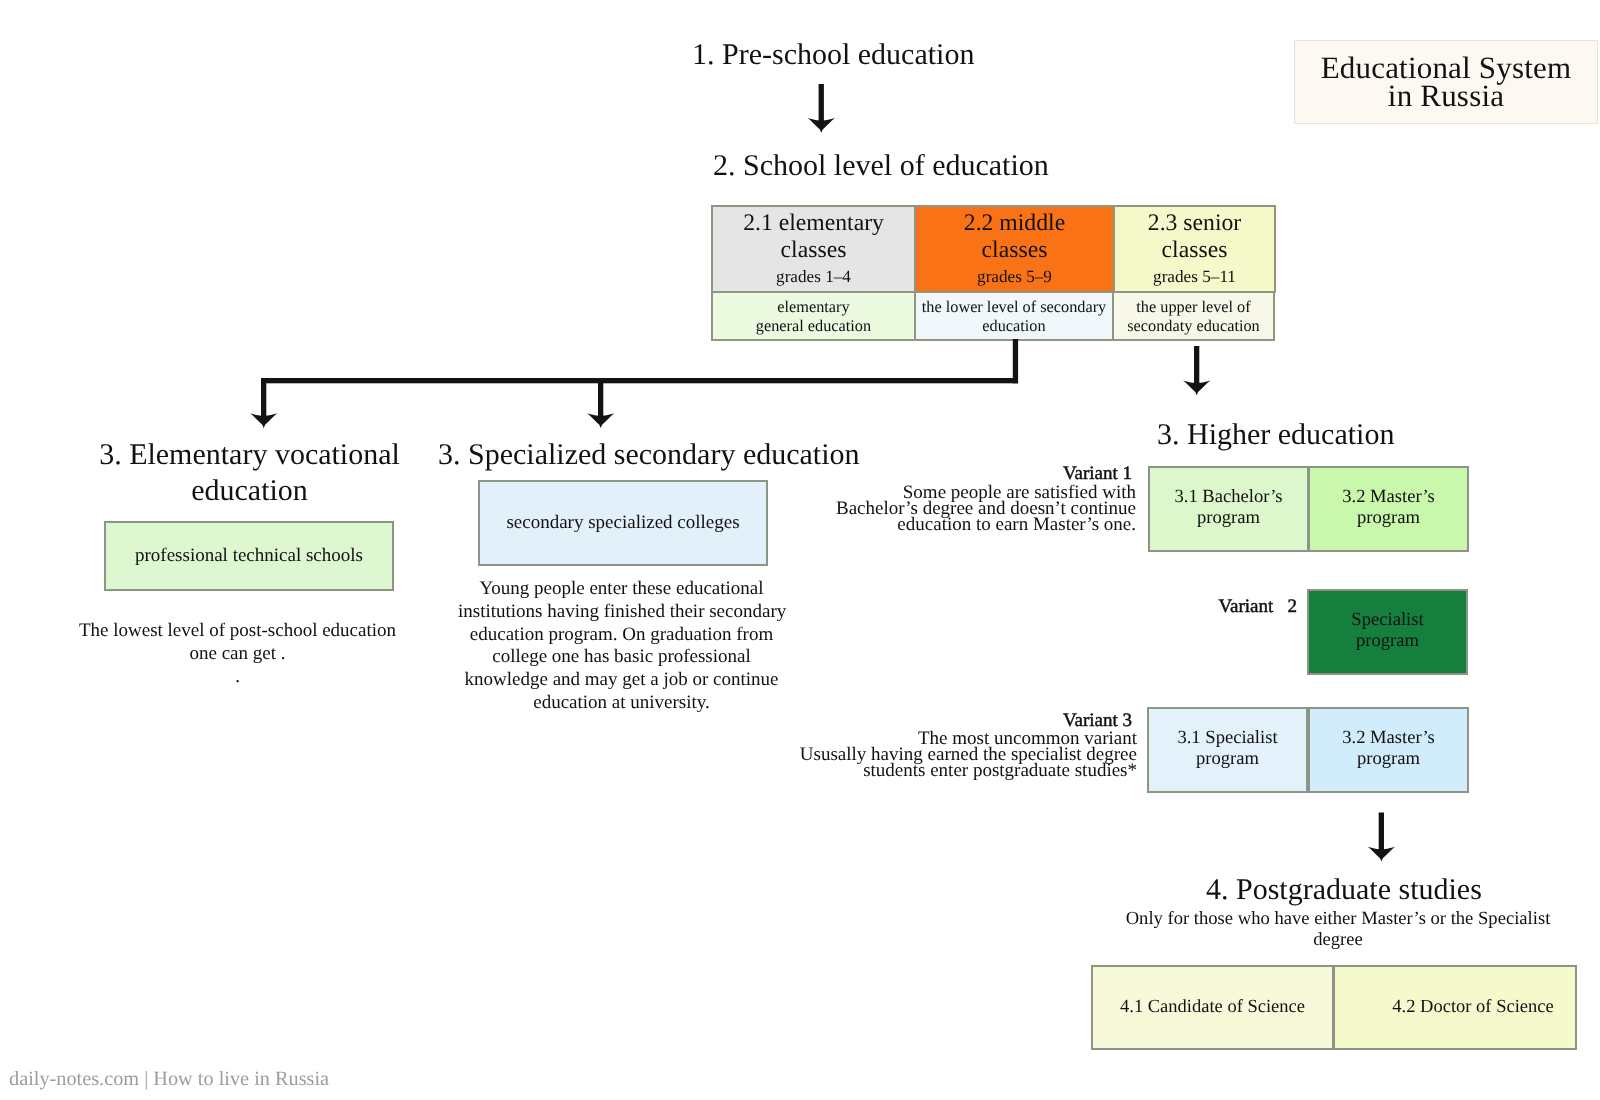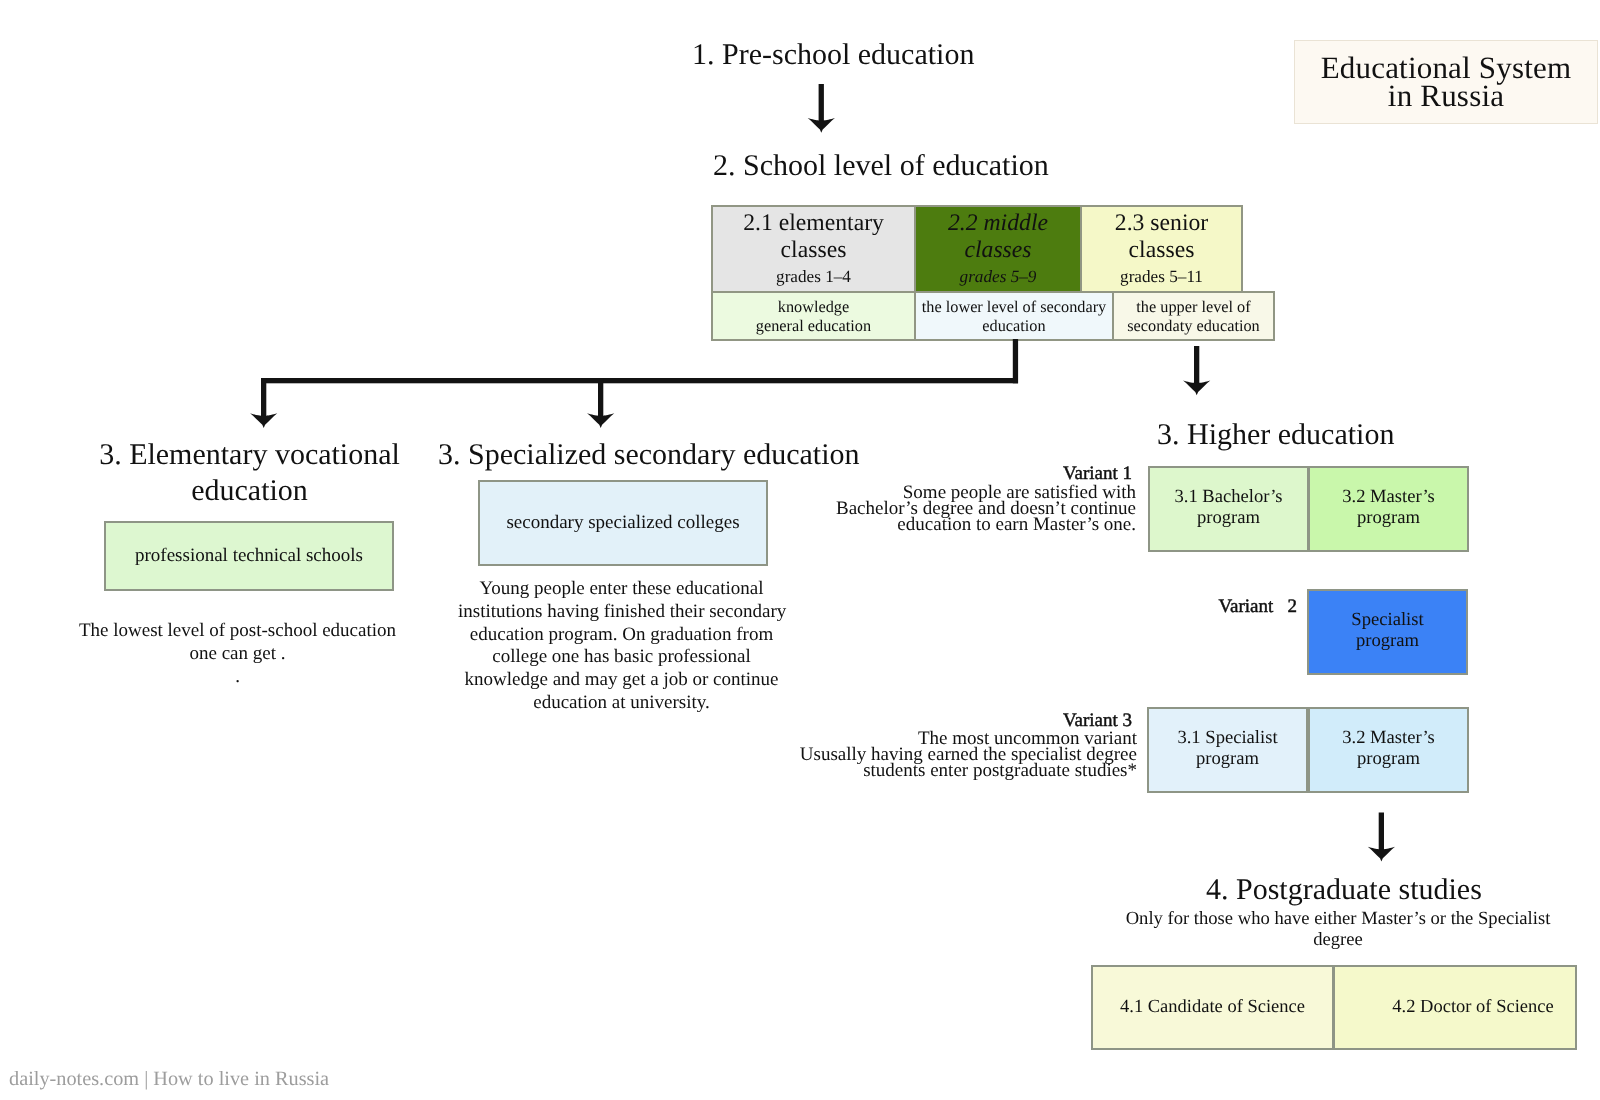--- a/index.html
+++ b/index.html
@@ -56,34 +56,34 @@
 
 <div class="abs h1" style="left:713px;top:148px;">2. School level of education</div>
 
 <div class="abs" id="school-table">
   <div class="row1">
     <div class="cell" style="width: 205px; border-color: rgb(145, 150, 132); background: #e5e5e5;">
       <div class="t">2.1 elementary</div>
       <div class="t">classes</div>
       <div class="g">grades 1–4</div>
     </div>
-    <div class="cell" style="width: 168px; border-color: rgb(145, 150, 132); background: #4d7c0f; font-style: italic;">
+    <div class="cell" style="width: 201px; border-color: rgb(145, 150, 132); background: #f97316;">
       <div class="t">2.2 middle</div>
       <div class="t">classes</div>
       <div class="g">grades 5–9</div>
     </div>
     <div class="cell" style="width: 163px; border-color: rgb(145, 150, 132); background: rgb(245, 248, 200);">
       <div class="t">2.3 senior</div>
       <div class="t">classes</div>
       <div class="g">grades 5–11</div>
     </div>
   </div>
   <div class="row2">
     <div class="cell" style="width: 205px; border-color: rgb(145, 150, 132); background: rgb(236, 250, 224);">
-      <div class="d">knowledge</div>
+      <div class="d">elementary</div>
       <div class="d">general education</div>
     </div>
     <div class="cell" style="width: 200px; border-color: rgb(145, 150, 132); background: rgb(240, 248, 251);">
       <div class="d">the lower level of secondary</div>
       <div class="d">education</div>
     </div>
     <div class="cell" style="width: 163px; border-color: rgb(145, 150, 132); background: rgb(248, 248, 232);">
       <div class="d">the upper level of</div>
       <div class="d">secondaty education</div>
     </div>
@@ -131,21 +131,21 @@
   </div>
 </div>
 <div class="abs cbox" style="left: 1308px; top: 466px; width: 161px; height: 86px; border-color: rgb(142, 149, 134); background: rgb(201, 247, 171);">
   <div class="bl">
     <div>3.2 Master’s</div>
     <div>program</div>
   </div>
 </div>
 
 <div class="abs vlabel" style="left:1021px;top:597px;width:276px;">Variant &nbsp; 2</div>
-<div class="abs cbox" style="left: 1307px; top: 589px; width: 161px; height: 86px; border-color: rgb(142, 149, 134); background: #3b82f6;">
+<div class="abs cbox" style="left: 1307px; top: 589px; width: 161px; height: 86px; border-color: rgb(142, 149, 134); background: #15803d;">
   <div class="bl">
     <div>Specialist</div>
     <div>program</div>
   </div>
 </div>
 
 <div class="abs vlabel" style="left:857px;top:711px;width:275px;">Variant 3</div>
 <div class="abs vnote" style="left:797px;top:731px;width:340px;">
   <div>The most uncommon variant</div>
   <div>Ususally having earned the specialist degree</div>

